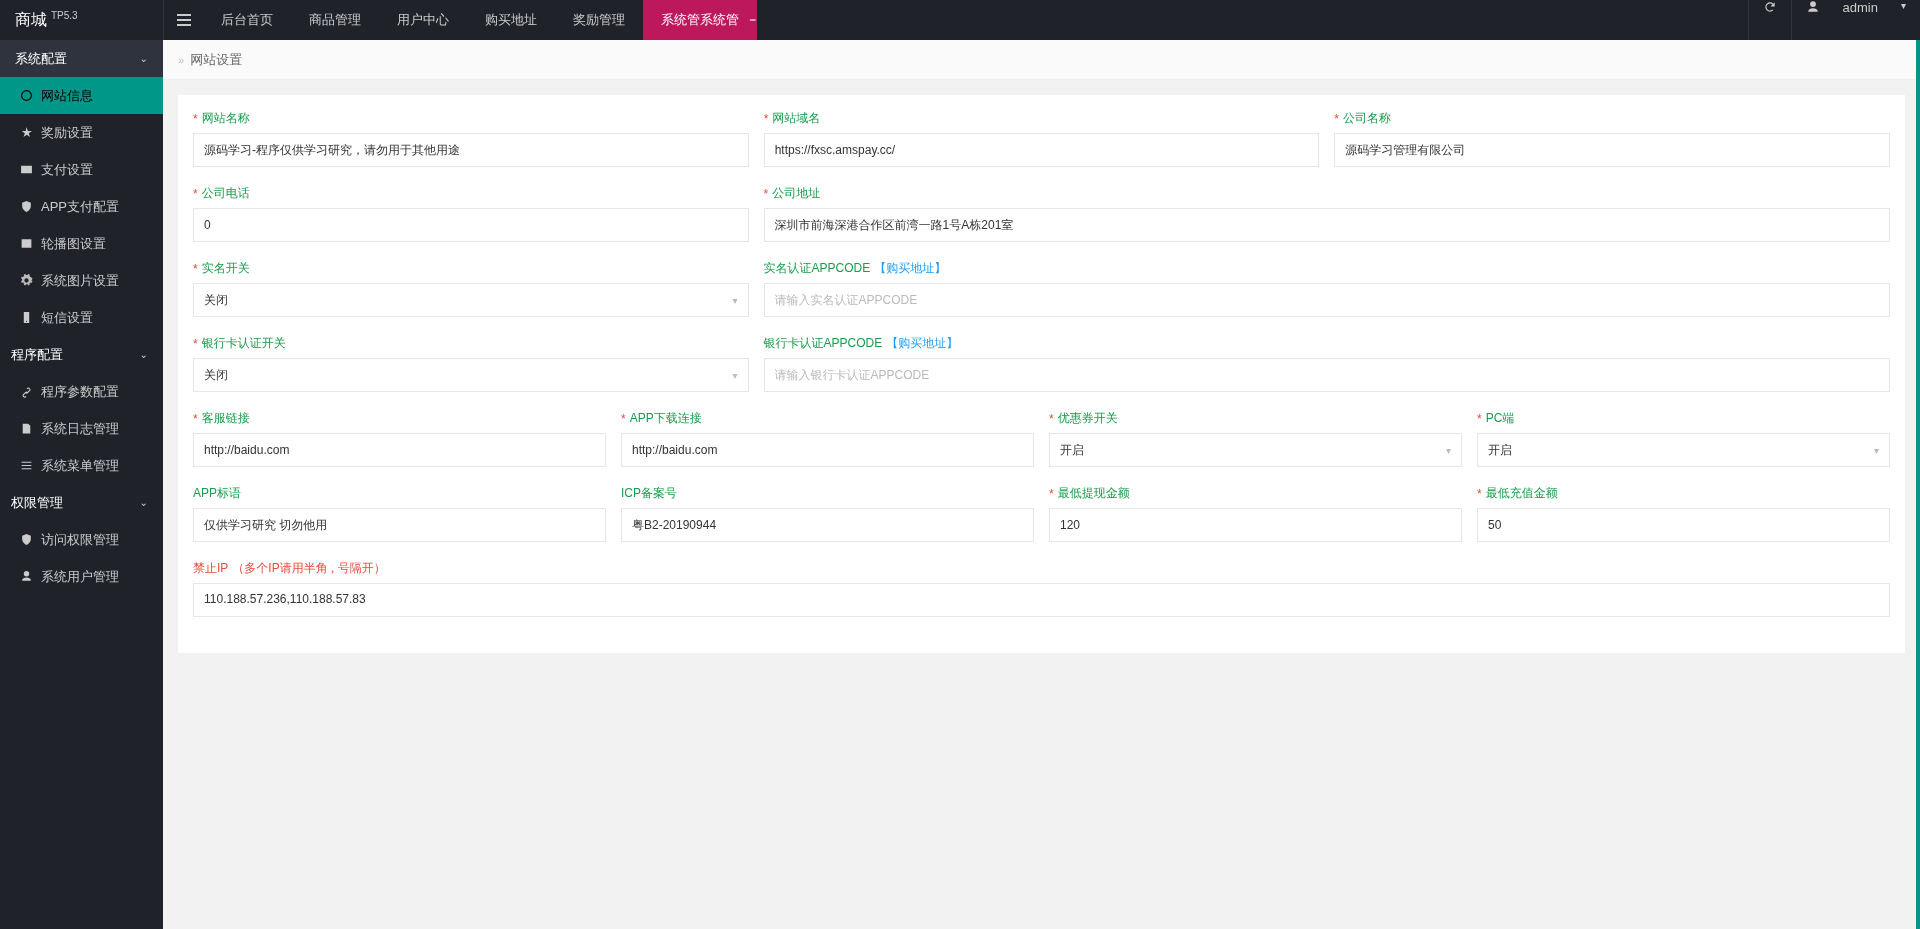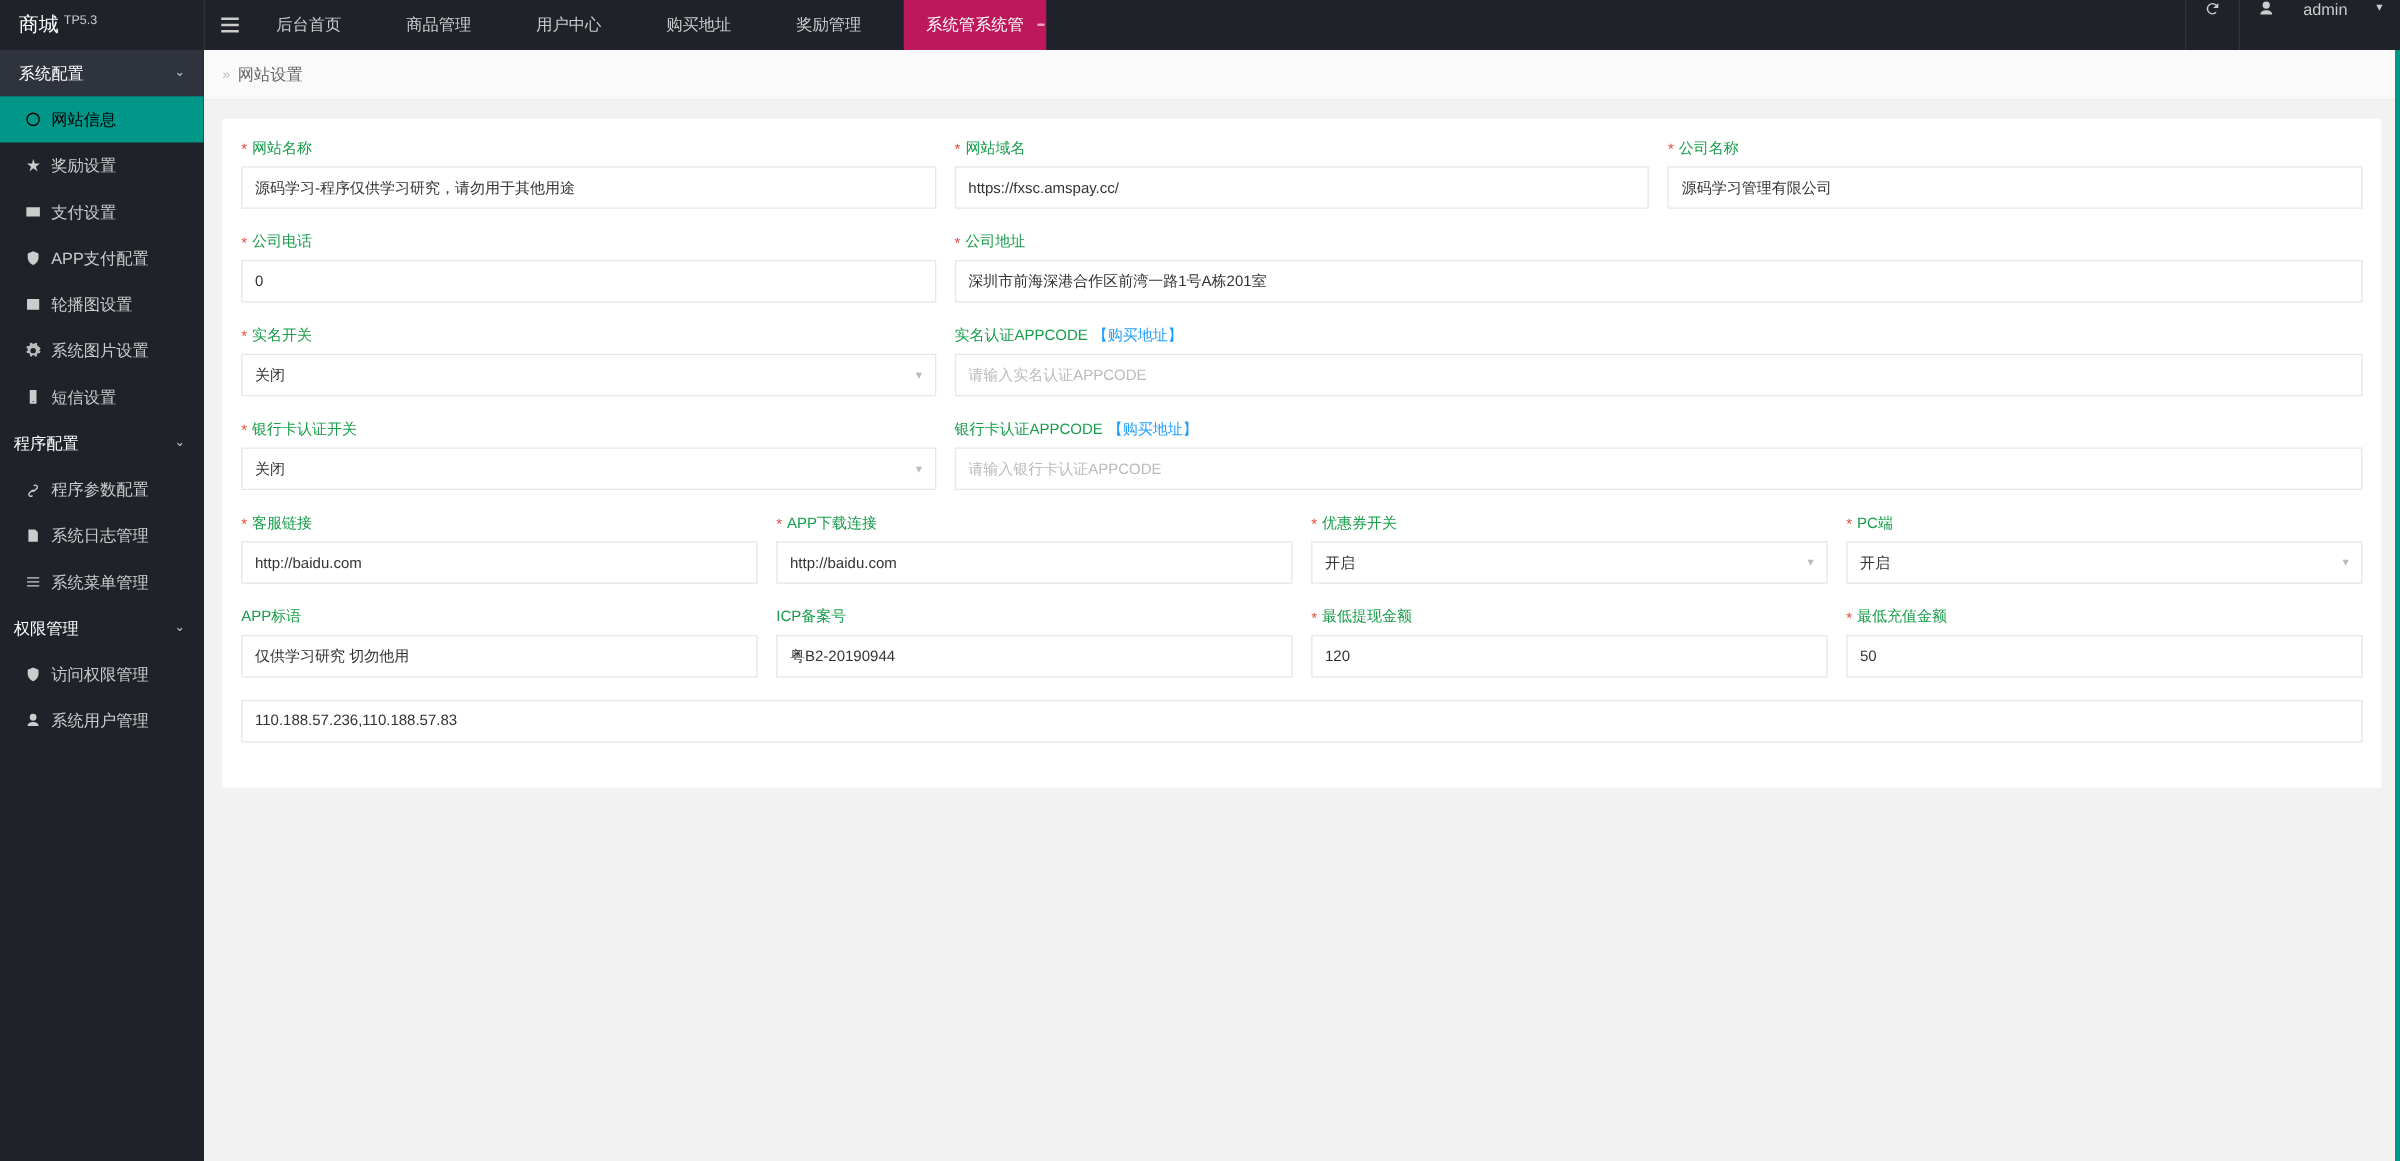--- a/index.html
+++ b/index.html
@@ -7,21 +7,21 @@
 
 
 .topbar { height: 40px; background: #20222a; color: #fff; display: flex; align-items: center; position: fixed; top: 0; left: 0; right: 0; z-index: 100; }
 .logo { width: 163px; padding-left: 15px; display: flex; align-items: baseline; }
 .logo .name { font-size: 16px; font-weight: 500; color: #fff; }
 .logo .ver { font-size: 10px; margin-left: 4px; color: #ccc; position: relative; top: -6px; }
 .menu-toggle { width: 40px; height: 40px; display: flex; align-items: center; justify-content: center; cursor: pointer; border-left: 1px solid #2f333d; }
 .menu-toggle .ico { width: 14px; height: 2px; background: #ccc; position: relative; }
 .menu-toggle .ico::before, .menu-toggle .ico::after { content:''; position:absolute; left:0; width:14px; height:2px; background:#ccc; }
 .menu-toggle .ico::before { top:-5px; } .menu-toggle .ico::after { top:5px; }
-.topnav { display: flex; height: 40px; gap: 16px; }
+.topnav { display: flex; height: 40px; }
 .topnav .item { padding: 0 18px; line-height: 40px; color: #ccc; cursor: pointer; font-size: 13px; }
 .topnav .item.active { background: #be185d; color: #fff; position:relative; }
 .topnav .item.loading-dots::after { content: "•••"; font-size: 8px; color: rgba(255,255,255,.6); position: absolute; right: 2px; top: 0; letter-spacing:-1px; }
 .top-right { margin-left: auto; display: flex; align-items: center; height: 40px; }
 .top-right .act { padding: 0 14px; height: 40px; display: flex; align-items: flex-start; cursor: pointer; color: #ccc; font-size: 13px; gap:23px; border-left:1px solid #2f333d;}
 .top-right svg { width: 14px; height: 14px; fill: #ccc; }
 .top-right .chev { font-size: 10px; }
 
 
 .sidebar { position: fixed; top: 40px; left: 0; bottom: 0; width: 163px; background: #20222a; overflow-y: auto; }
@@ -326,20 +326,24 @@
         <div class="form-label">
             <span class="star">*</span>
             <span>最低充值金额</span>
           </div>
         <input class="form-input" value="50" style="">
       </div>
     </div>
 
     <div class="form-row">
       <div class="form-item">
+        <div class="form-label">
+            <span class="hint">禁止IP</span>
+            <span class="hint">（多个IP请用半角 , 号隔开）</span>
+          </div>
         <textarea class="form-input" style="">110.188.57.236,110.188.57.83</textarea>
       </div>
     </div>
 
   </div>
 </div>
 
 <div class="scroll-edge"></div>
 
 </body></html>

